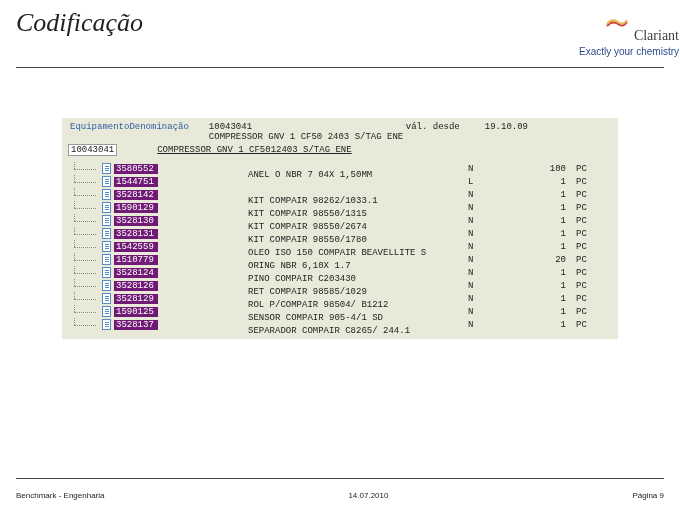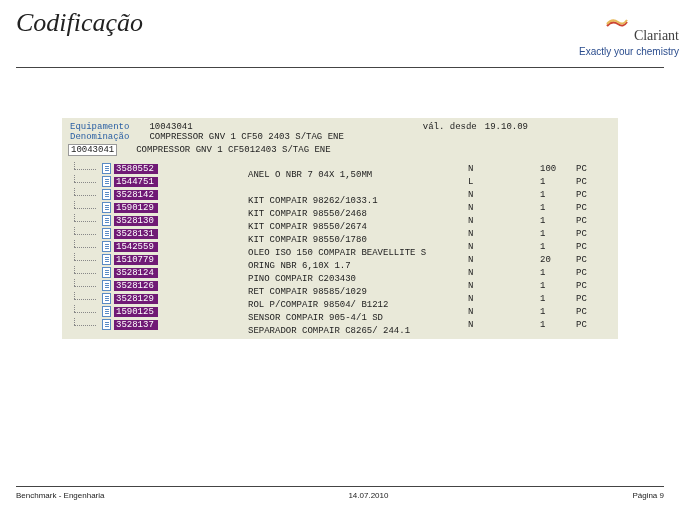--- a/index.html
+++ b/index.html
@@ -7,39 +7,39 @@
   .header { display: flex; justify-content: space-between; align-items: flex-start; padding: 8px 1px 0 16px; }
   .title { font-family: Georgia, 'Times New Roman', serif; font-style: italic; font-size: 26px; color: #222; }
   .brand-block { display: flex; flex-direction: column; align-items: flex-end; }
   .brand-row { display: flex; align-items: center; gap: 6px; }
   .brand-logo { display: inline-block; }
   .brand-name { font-family: Georgia, serif; font-size: 14px; color: #404040; margin-top: 20px; }
   .brand-tag { font-size: 10px; color: #2a4c8d; margin-top: 2px; }
   .hr { width: calc(100% - 32px); height: 1px; background: #444; margin: 10px 16px 0 16px; }
   .screenshot { margin: 50px auto 0 auto; width: 556px; background: #e9e9d9; font-family: 'Courier New', monospace; font-size: 9px; color: #222; padding: 4px 6px 8px 6px; position: relative; }
   .top-area { display: flex; }
-  .labels { display: flex; flex-direction: column; color: #2a5fa3; padding-left: 2px; }
+  .labels { display: flex; flex-direction: row; color: #2a5fa3; padding-left: 2px; }
   .top-vals { display: flex; flex-direction: column; margin-left: 20px; }
-  .valid-row { position: absolute; top: 4px; right: 90px; display: flex; gap: 8px; color: #222; }
+  .valid-row { position: absolute; top: 4px; right: 90px; display: flex; gap: 25px; color: #222; }
   .root-row { display: flex; align-items: center; margin-top: 2px; }
   .root-box { background: #fff; border: 1px solid #999; padding: 0 2px; }
-  .root-desc { margin-left: 19px; }
+  .root-desc { margin-left: 40px; text-decoration: underline; }
   .tree { margin-top: 6px; }
   .tree-row { display: flex; align-items: center; height: 13px; position: relative; }
   .tree-indent { width: 34px; position: relative; }
   .tree-indent::before { content: ""; position: absolute; left: 6px; top: -7px; bottom: 50%; border-left: 1px dotted #888; }
   .tree-indent::after { content: ""; position: absolute; left: 6px; top: 50%; width: 22px; border-top: 1px dotted #888; }
   .doc-icon { width: 9px; height: 11px; background: #fff; border: 1px solid #5a8bc4; position: relative; margin-right: 3px; }
   .doc-icon::after { content: ""; position: absolute; left: 2px; top: 2px; width: 4px; height: 1px; background: #5a8bc4; box-shadow: 0 2px 0 #5a8bc4, 0 4px 0 #5a8bc4; }
   .item-id { display: inline-block; padding: 0 2px; min-width: 44px; background: #701a75; color: #fff; }
   .desc { position: absolute; left: 180px; margin-top: 12px; }
   .c-n { position: absolute; left: 400px; }
-  .c-q { position: absolute; left: 472px; text-align: left; width: 26px; }
+  .c-q { position: absolute; left: 472px; text-align: right; width: 26px; }
   .c-u { position: absolute; left: 508px; text-align: center; }
-  .footer { position: absolute; bottom: 10px; left: 16px; right: 16px; border-top: 1px solid #444; padding-top: 4px; display: flex; justify-content: space-between; font-size: 8px; color: #222; }
+  .footer { position: absolute; bottom: 10px; left: 16px; right: 16px; border-top: 1px solid #444; padding-top: 12px; display: flex; justify-content: space-between; font-size: 8px; color: #222; }
   .footer-left { display: flex; flex-direction: column; }
 </style>
 </head>
 <body>
 
 <div class="header">
   <div class="title">Codificação</div>
   <div class="brand-block">
     <div class="brand-row">
       <span class="brand-logo">
@@ -100,21 +100,21 @@
         <span class="item-id">3528142</span>
         <span class="desc">KIT COMPAIR 98262/1033.1</span>
         <span class="c-n">N</span>
         <span class="c-q">1</span>
         <span class="c-u">PC</span>
       </div>
       <div class="tree-row">
         <span class="tree-indent"></span>
         <span class="doc-icon"></span>
         <span class="item-id">1590129</span>
-        <span class="desc">KIT COMPAIR 98550/2468</span>
+        <span class="desc">KIT COMPAIR 98550/1315</span>
         <span class="c-n">N</span>
         <span class="c-q">1</span>
         <span class="c-u">PC</span>
       </div>
       <div class="tree-row">
         <span class="tree-indent"></span>
         <span class="doc-icon"></span>
         <span class="item-id">3528130</span>
         <span class="desc">KIT COMPAIR 98550/2674</span>
         <span class="c-n">N</span>

